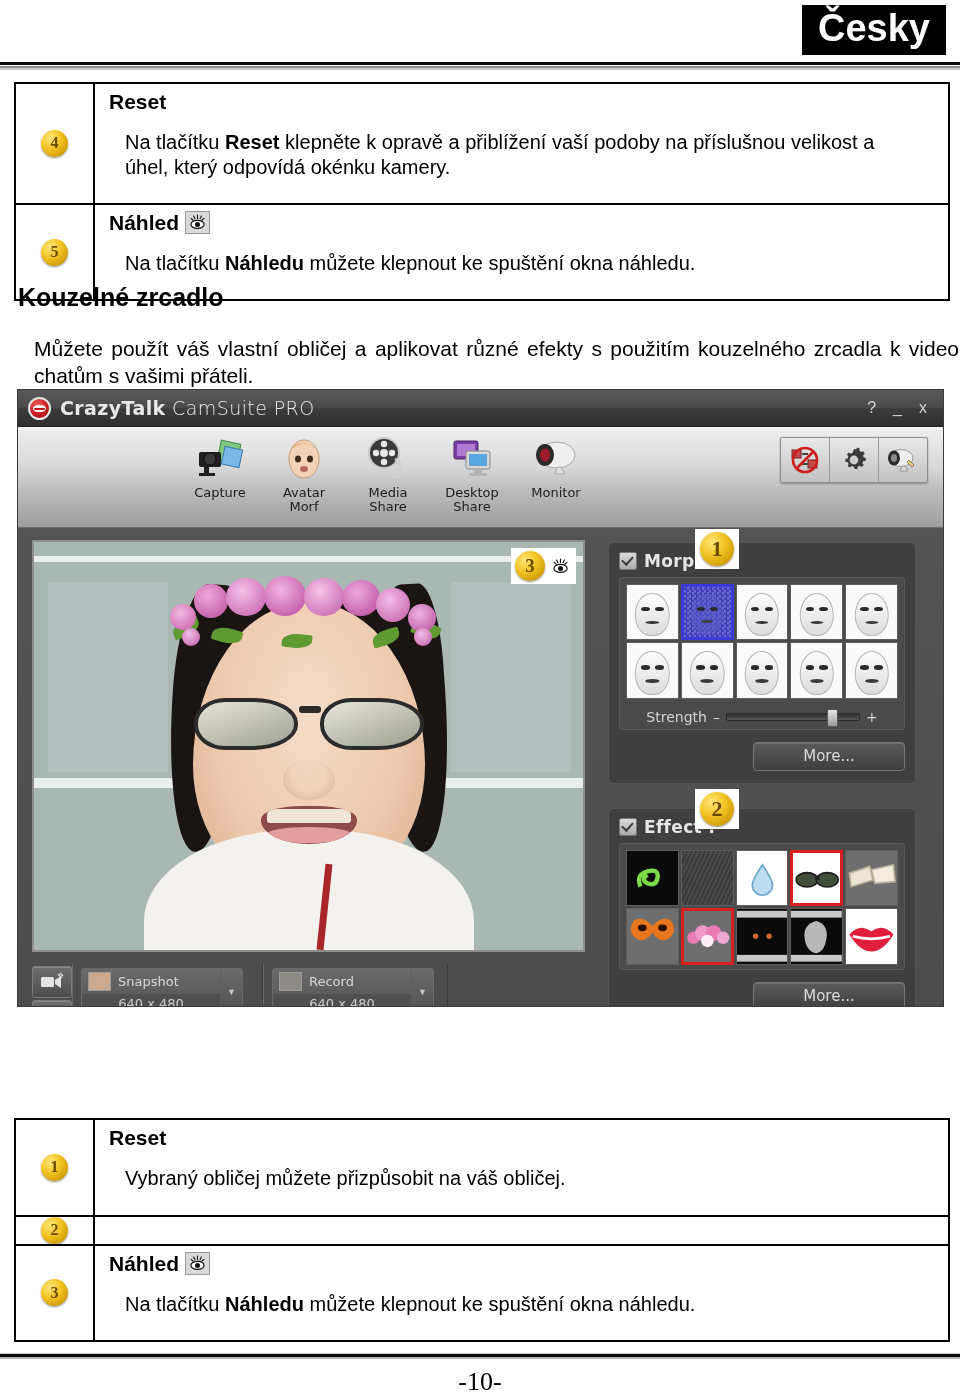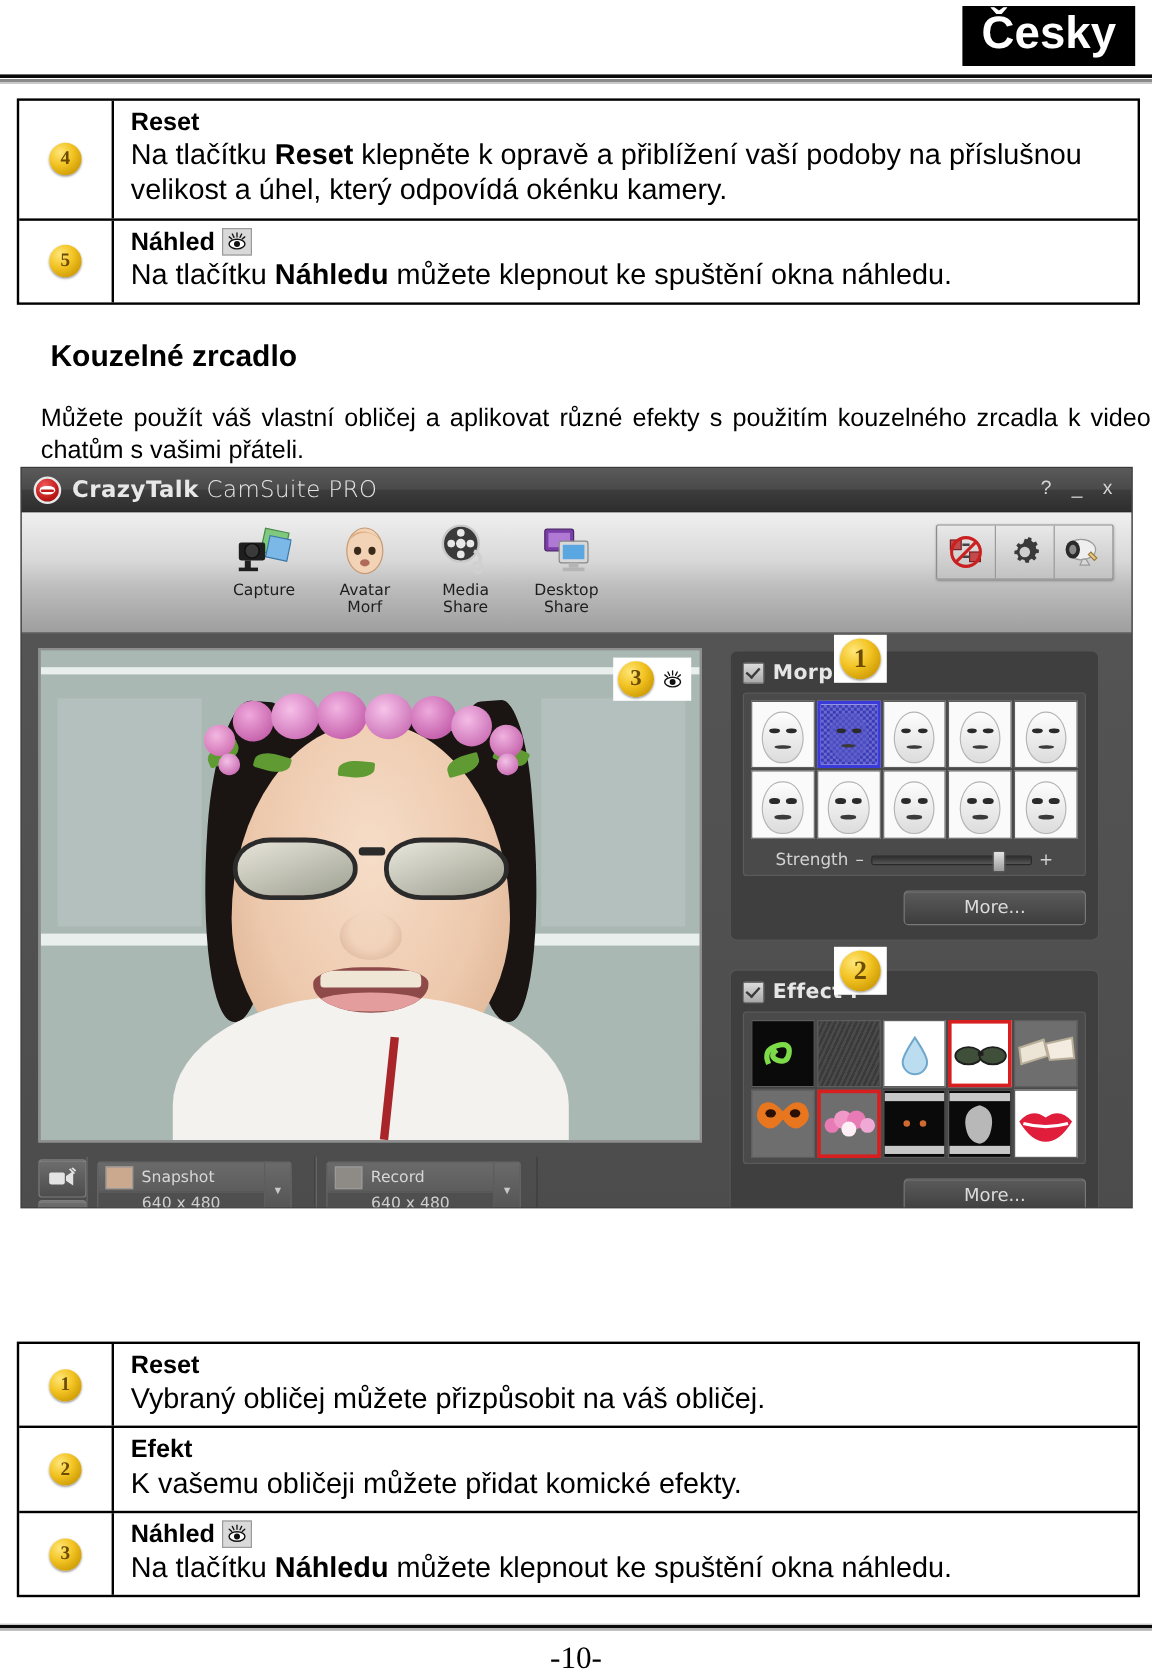--- a/index.html
+++ b/index.html
@@ -57,21 +57,21 @@
     color:#6b4c00;
     font-size:16px;font-weight:bold;
     display:flex;align-items:center;justify-content:center;
     font-family:"Liberation Serif", serif;
   }
   .item-title{
     font-size:21px;font-weight:bold;line-height:1.15;margin:0 0 1px 0;
     display:flex;align-items:center;gap:6px;
   }
   .item-desc{
-    font-size:24px;line-height:1.22;margin:0;
+    font-size:20px;line-height:1.22;margin:16px;
   }
   .item-desc b{font-weight:bold;}
 
   
   .eye-btn{
     display:inline-block;
     width:23px;height:21px;
     background:#d9d9d9;
     border:1px solid #9a9a9a;
     position:relative;
@@ -444,21 +444,21 @@
           </svg>
         </span>
       </p>
       <p class="item-desc">
         Na tlačítku <b>Náhledu</b> můžete klepnout ke spuštění okna náhledu.
       </p>
     </div>
   </div>
 </div>
 
-<h2 class="sect-title" style="top:283px;margin-left:24px;">Kouzelné zrcadlo</h2>
+<h2 class="sect-title" style="top:283px;">Kouzelné zrcadlo</h2>
 <p class="sect-body" style="top:320px;">Můžete použít váš vlastní obličej a aplikovat různé efekty s použitím kouzelného zrcadla k video chatům s vašimi přáteli.</p>
 
 <div class="app-window">
 
   <div class="titlebar">
     <div class="app-logo">
         <div class="lip"></div>
       </div>
     <div class="app-title">
       <b>CrazyTalk</b><span class="light"> CamSuite PRO</span>
@@ -532,20 +532,33 @@
             <rect x="19" y="17" width="18" height="12" fill="#5aa6e0"></rect>
             <rect x="24" y="32" width="8" height="4" fill="#b4b4b4"></rect>
             <rect x="19" y="36" width="18" height="3" fill="#b4b4b4"></rect>
           </svg>
         </div>
         <div class="tool-label">
           <span>Desktop</span><br><span>Share</span>
         </div>
       </div>
 
+      <div class="tool">
+        <div class="tool-ico">
+          <svg width="46" height="40" viewBox="0 0 46 40">
+            <ellipse cx="24" cy="17" rx="18" ry="13" fill="#efefef" stroke="#a8a8a8"></ellipse>
+            <ellipse cx="12" cy="17" rx="9" ry="11" fill="#2a2a2a"></ellipse>
+            <ellipse cx="12" cy="17" rx="5" ry="6.5" fill="#9e1c2a"></ellipse>
+            <path d="M24 29 L22 36 L32 36 L28 29Z" fill="#dcdcdc" stroke="#a8a8a8"></path>
+          </svg>
+        </div>
+        <div class="tool-label">
+          <span>Monitor</span>
+        </div>
+      </div>
 
     </div>
 
     <div class="tool-right">
       <div>
         <svg width="32" height="28" viewBox="0 0 32 28">
           <rect x="3" y="4" width="9" height="8" fill="#c24a4a" stroke="#7a2020"></rect>
           <rect x="19" y="14" width="9" height="8" fill="#c24a4a" stroke="#7a2020"></rect>
           <path d="M13 8 L19 8 M13 18 L19 18" stroke="#444" stroke-width="2"></path>
           <circle cx="16" cy="14" r="12" fill="none" stroke="#cc1f1f" stroke-width="2.6"></circle>
@@ -959,26 +972,20 @@
       <p class="item-title">
         <span>Reset</span>
       </p>
       <p class="item-desc">Vybraný obličej můžete přizpůsobit na váš obličej.</p>
     </div>
   </div>
 
   <div class="row">
     <div class="num-cell">
       <div class="badge">2</div>
-    </div>
-    <div class="txt-cell">
-      <p class="item-title">
-        <span>Efekt</span>
-      </p>
-      <p class="item-desc">K vašemu obličeji můžete přidat komické efekty.</p>
     </div>
   </div>
 
   <div class="row">
     <div class="num-cell">
       <div class="badge">3</div>
     </div>
     <div class="txt-cell">
       <p class="item-title">
         <span>Náhled</span>

